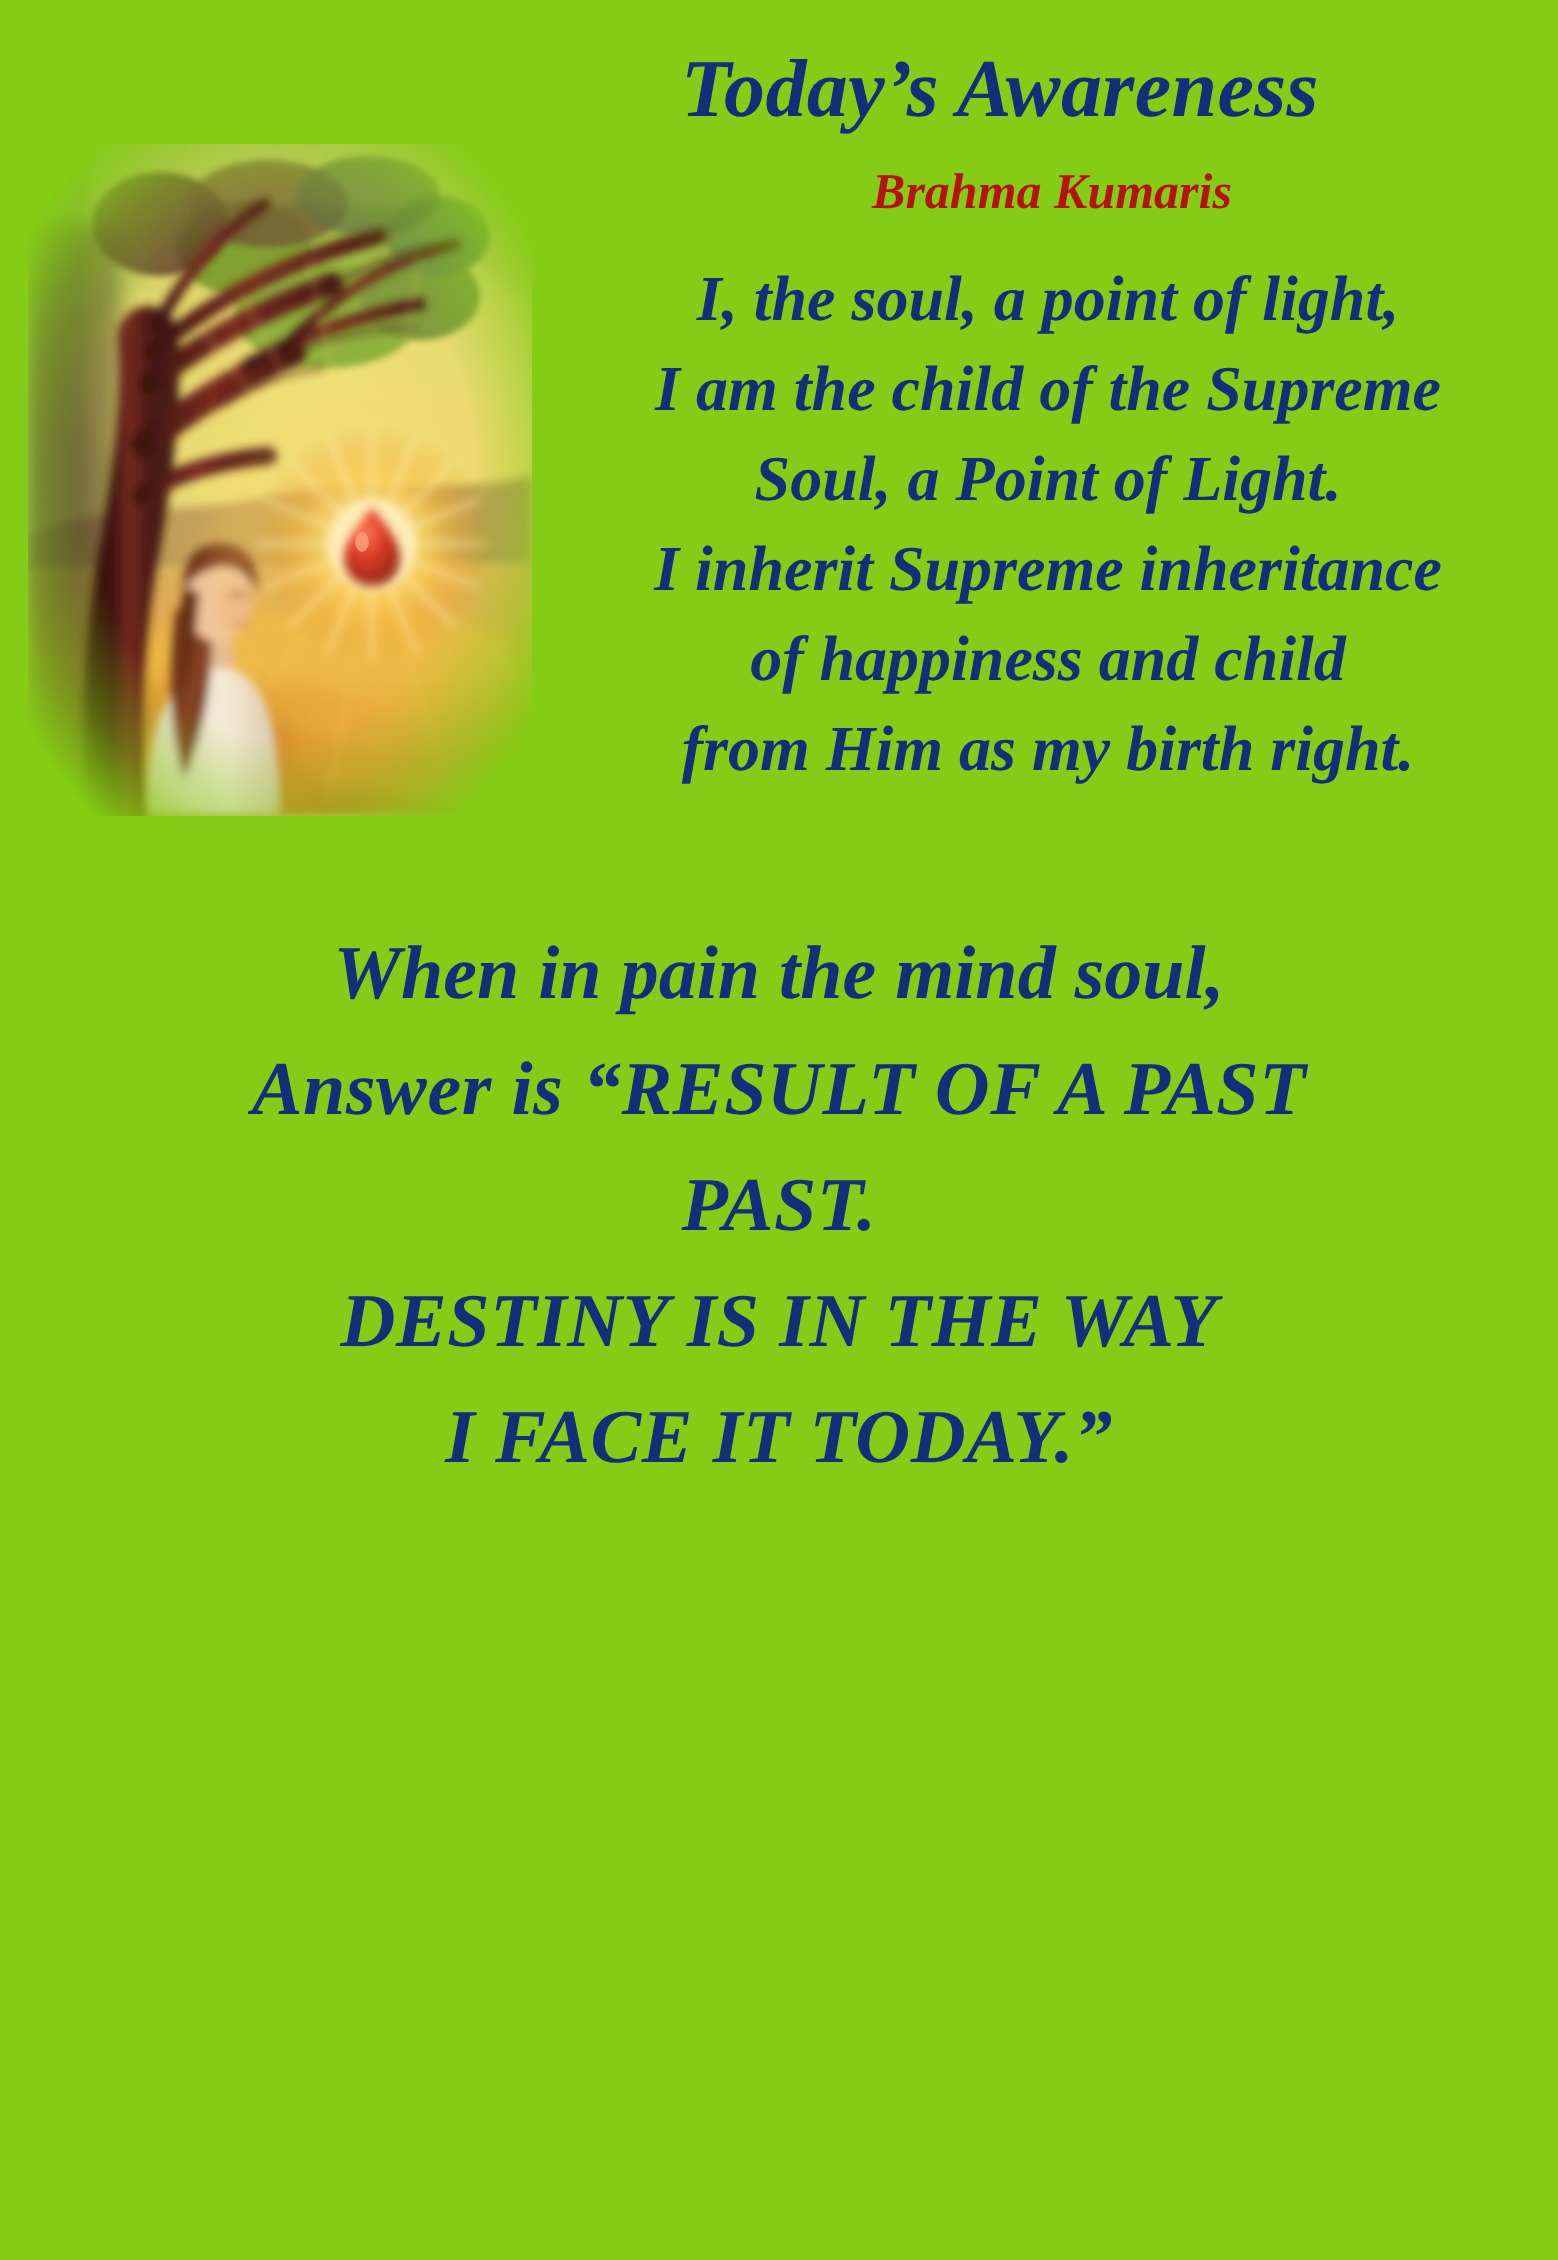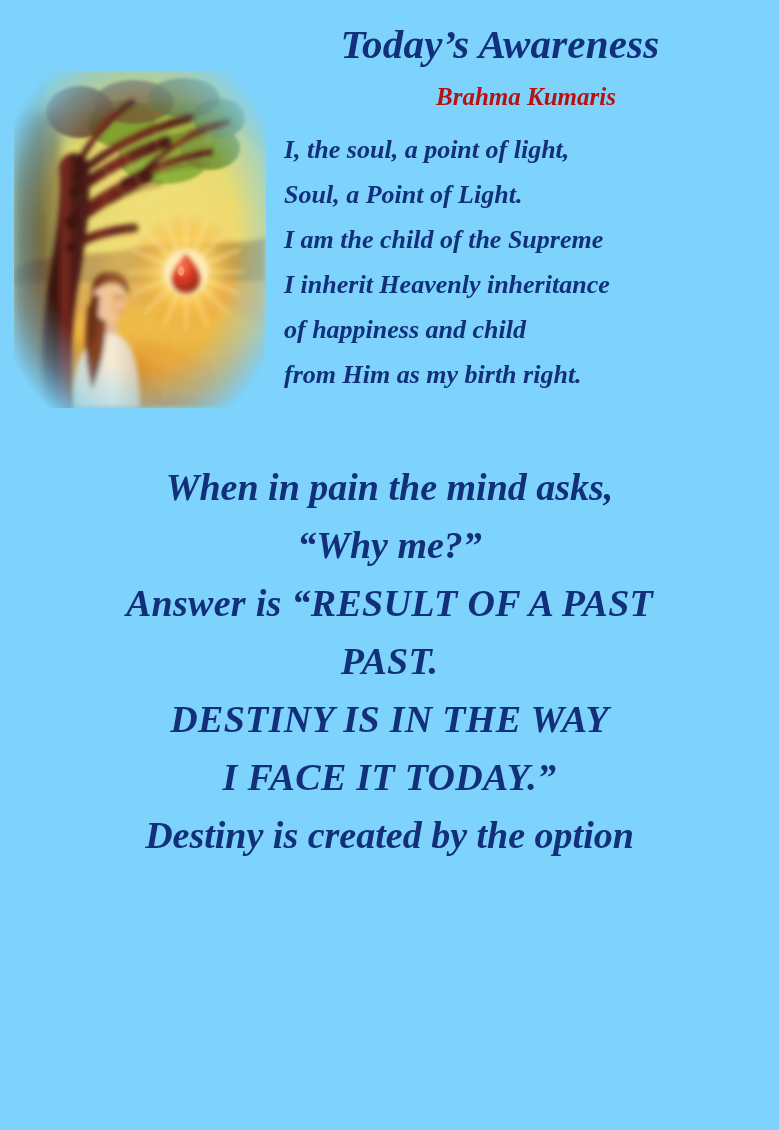--- a/index.html
+++ b/index.html
@@ -11,21 +11,21 @@
     height: 1130px;
     background: #edf7e6;
     font-family: "Liberation Serif", "DejaVu Serif", serif;
     overflow: hidden;
     position: relative;
   }
 
   #poster {
     position: absolute;
     inset: 0;
-    background: #7dd3fc;
+    background: #84cc16;
   }
 
   
   .header-zone {
     position: absolute;
     left: 0;
     top: 0;
     width: 779px;
     height: 430px;
   }
@@ -68,21 +68,22 @@
     font-weight: bold;
     font-style: italic;
     color: #b71212;
   }
 
   .verse {
     position: absolute;
     left: 284px;
     top: 127px;
     width: 480px;
-    font-size: 26px;
+    text-align: center;
+    font-size: 32px;
     line-height: 45px;
     font-weight: bold;
     font-style: italic;
     color: #12307a;
   }
   .verse .vline { display: block; white-space: nowrap; }
 
   
   .message {
     position: absolute;
@@ -277,32 +278,30 @@
         </g>
       </svg>
     </div>
 
     <div class="title">Today’s Awareness</div>
 
     <div class="attribution">Brahma Kumaris</div>
 
     <div class="verse">
       <span class="vline">I, the soul, a point of light,</span>
+      <span class="vline">I am the child of the Supreme</span>
       <span class="vline">Soul, a Point of Light.</span>
-      <span class="vline">I am the child of the Supreme</span>
-      <span class="vline">I inherit Heavenly inheritance</span>
+      <span class="vline">I inherit Supreme inheritance</span>
       <span class="vline">of happiness and child</span>
       <span class="vline">from Him as my birth right.</span>
     </div>
 
   </div>
 
   <div class="message">
-    <span class="mline">When in pain the mind asks,</span>
-    <span class="mline">“Why me?”</span>
+    <span class="mline">When in pain the mind soul,</span>
     <span class="mline caps">Answer is “RESULT OF A PAST</span>
     <span class="mline caps">PAST.</span>
     <span class="mline caps">DESTINY IS IN THE WAY</span>
     <span class="mline caps">I FACE IT TODAY.”</span>
-    <span class="mline">Destiny is created by the option</span>
   </div>
 
 </div>
 
 </body></html>

